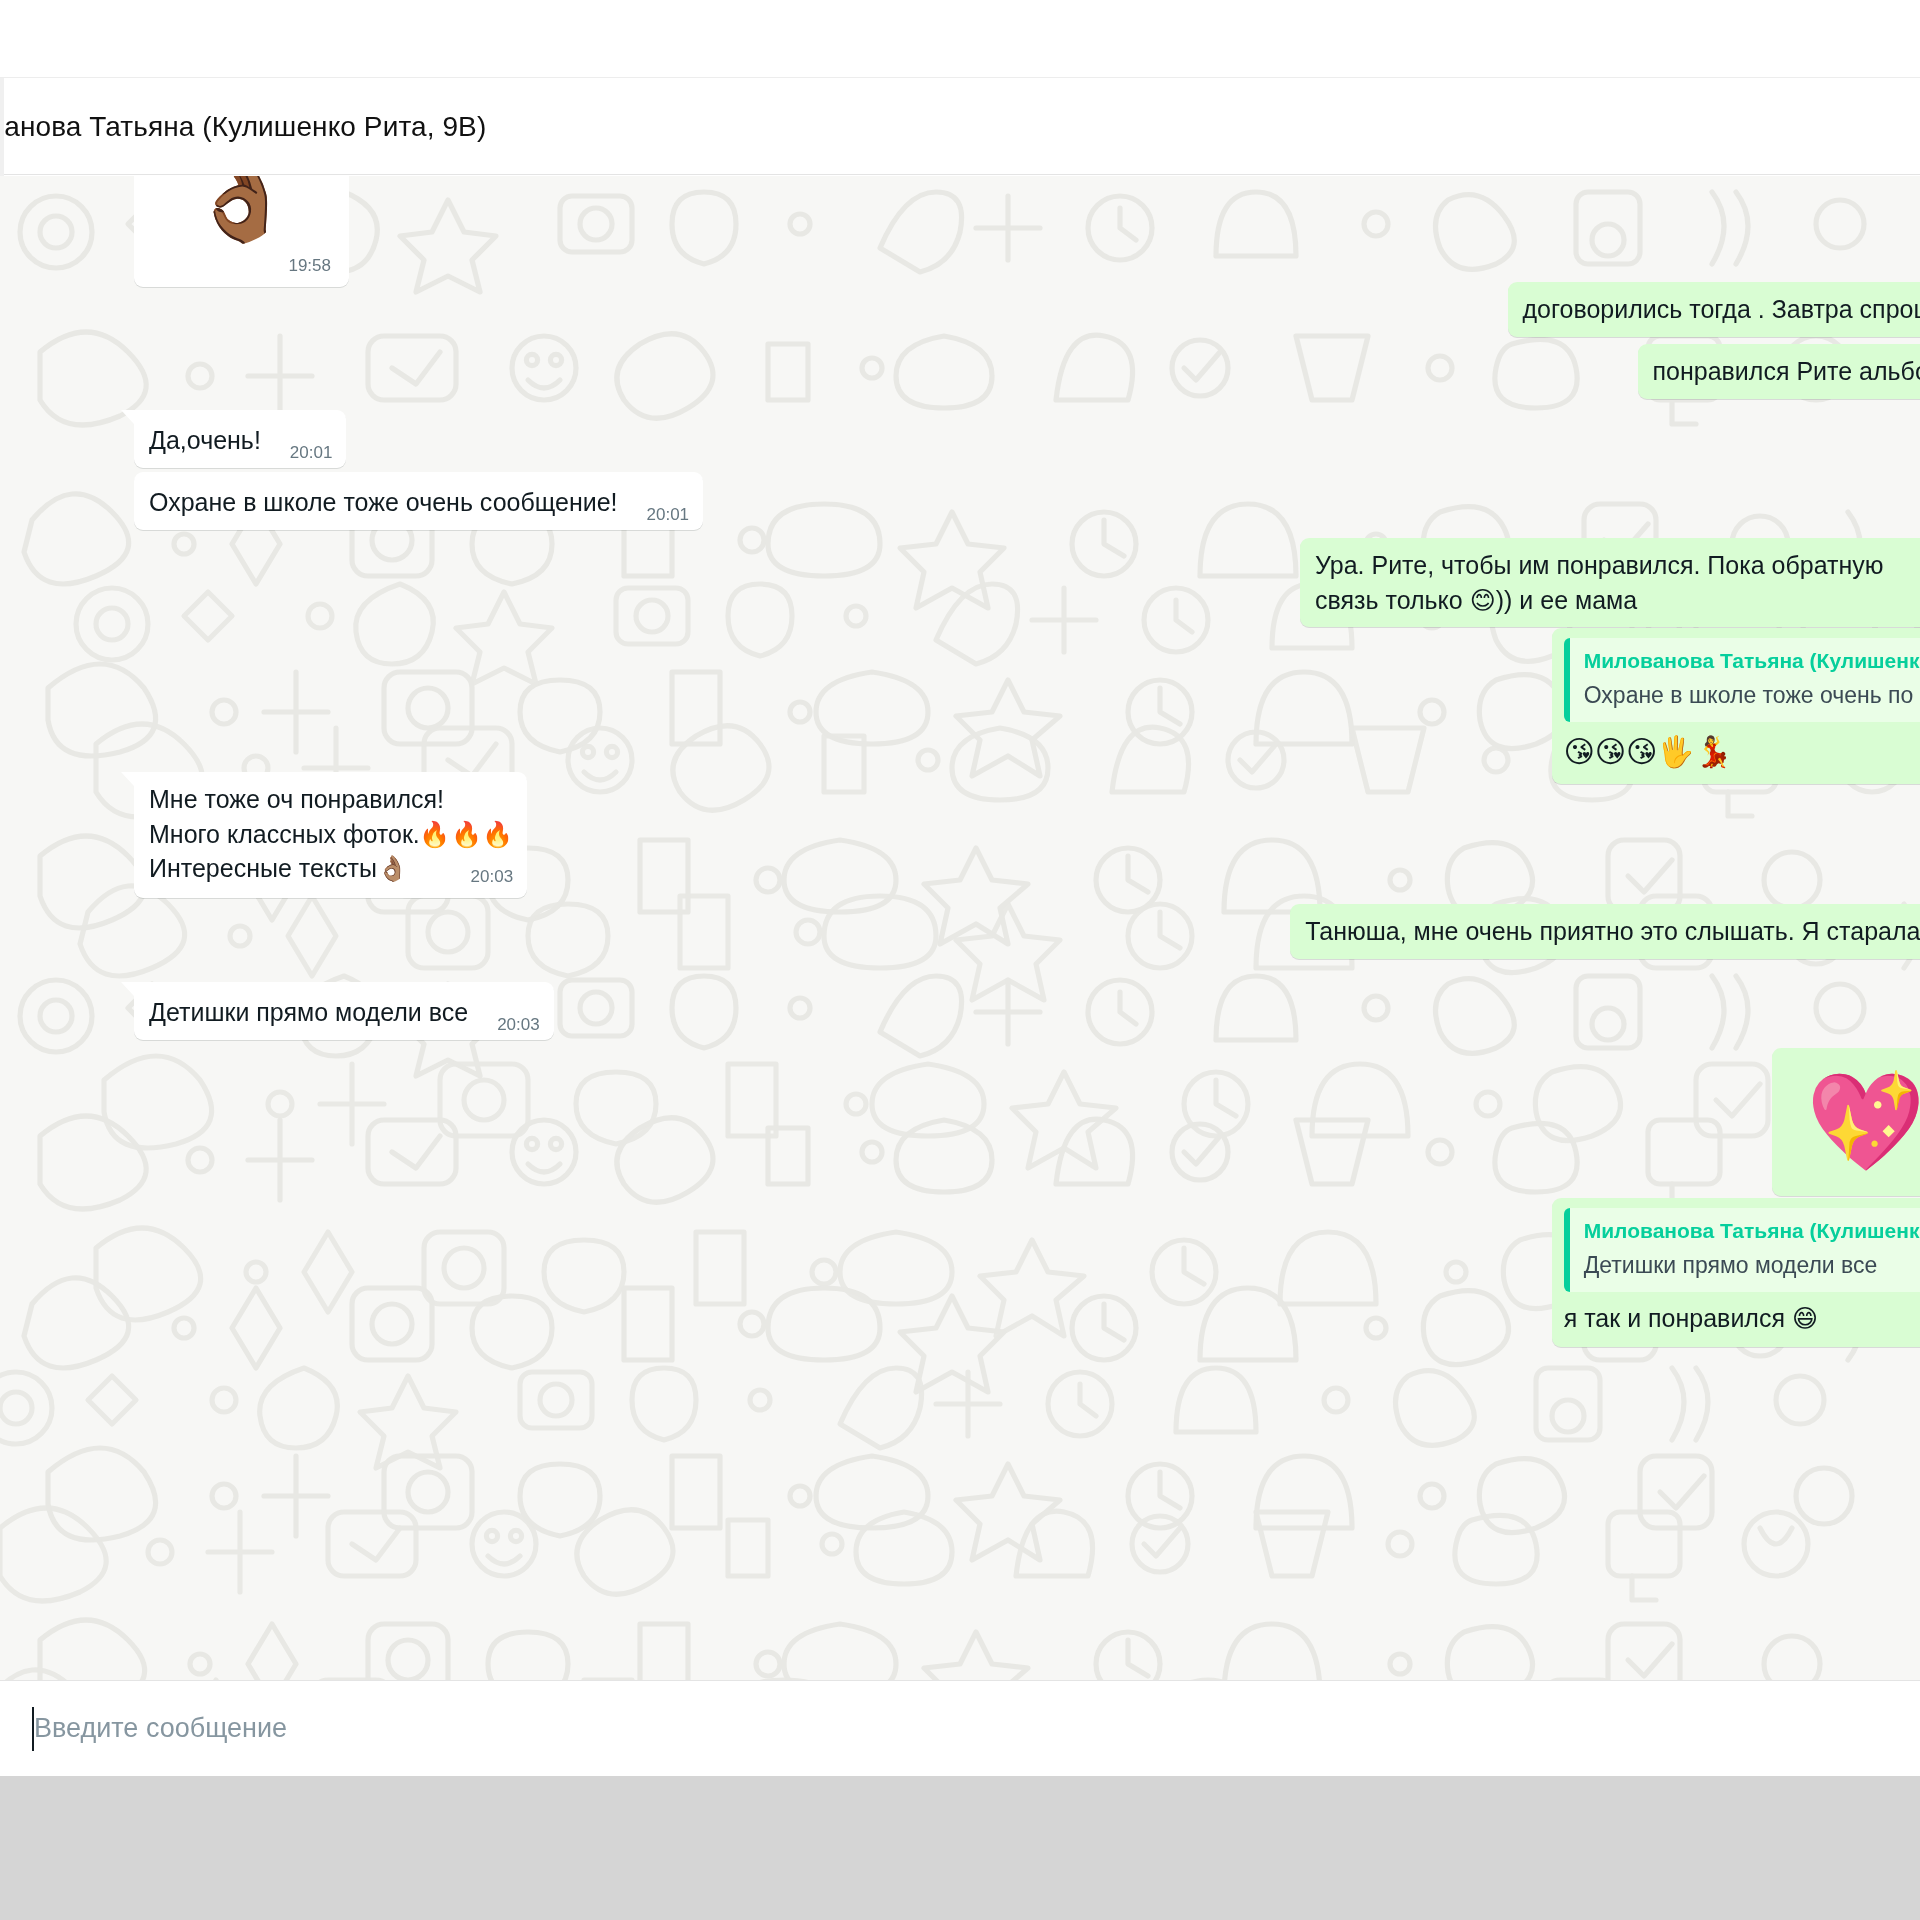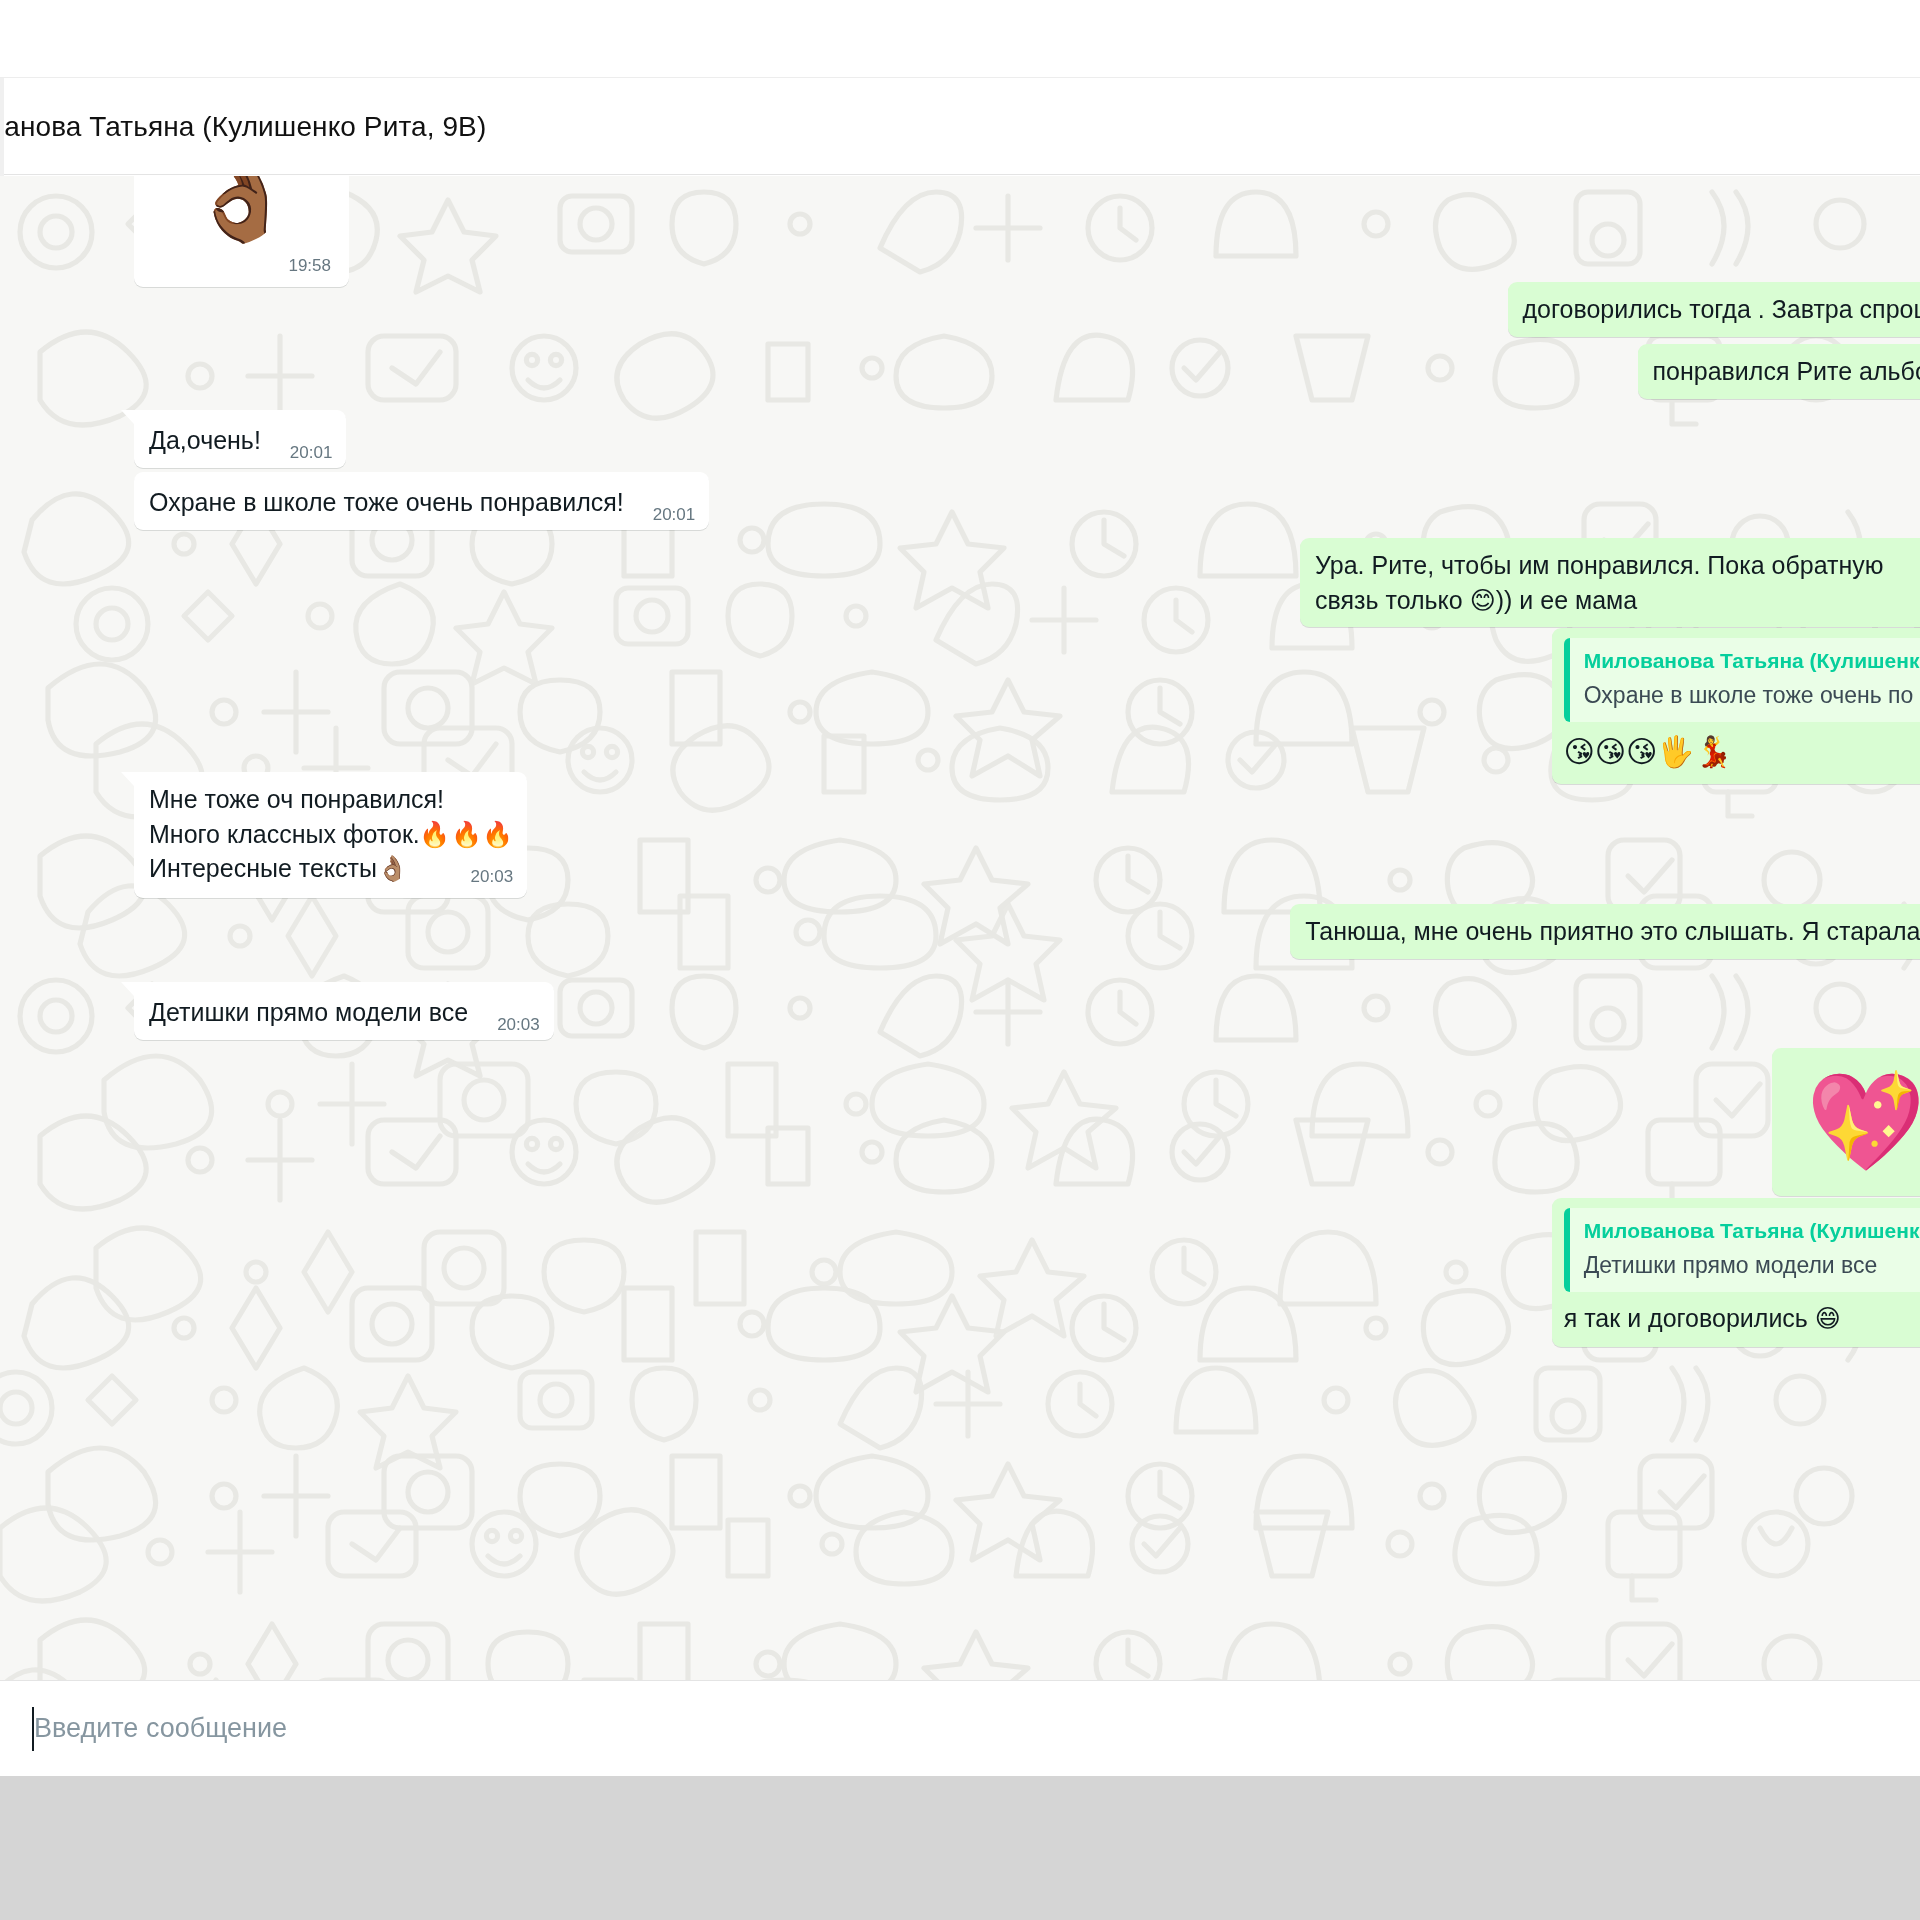--- a/index.html
+++ b/index.html
@@ -376,21 +376,21 @@
 
       <div class="row left" style="top:234px;">
         <div class="bubble in">
           <span class="msg-text">Да,очень!</span>
           <span class="meta inline-end">20:01</span>
         </div>
       </div>
 
       <div class="row left" style="top:296px;">
         <div class="bubble in no-tail">
-          <span class="msg-text">Охране в школе тоже очень понравился!</span>
+          <span class="msg-text">Охране в школе тоже очень сообщение!</span>
           <span class="meta inline-end">20:01</span>
         </div>
       </div>
 
       <div class="row right" style="top:362px;">
         <div class="bubble out" style="max-width:660px;">
           <span class="msg-text">Ура. Рите, чтобы им понравился. Пока обратную связь только 😊)) и ее мама</span>
         </div>
       </div>
 
@@ -431,21 +431,21 @@
           <span class="bigemoji-glyph">💖</span>
         </div>
       </div>
 
       <div class="row right" style="top:1022px;">
         <div class="bubble out no-tail" style="padding:10px 14px 12px 12px;">
           <div class="quote">
             <span class="quote-author">Милованова Татьяна (Кулишенко</span>
             <span class="quote-body">Детишки прямо модели все</span>
           </div>
-          <span class="msg-text">я так и договорились 😄</span>
+          <span class="msg-text">я так и понравился 😄</span>
         </div>
       </div>
 
 
     </div>
   </div>
 
   <div class="composer">
     <div class="caret"></div>
     <input class="composer-input" type="text" placeholder="Введите сообщение" style="">

